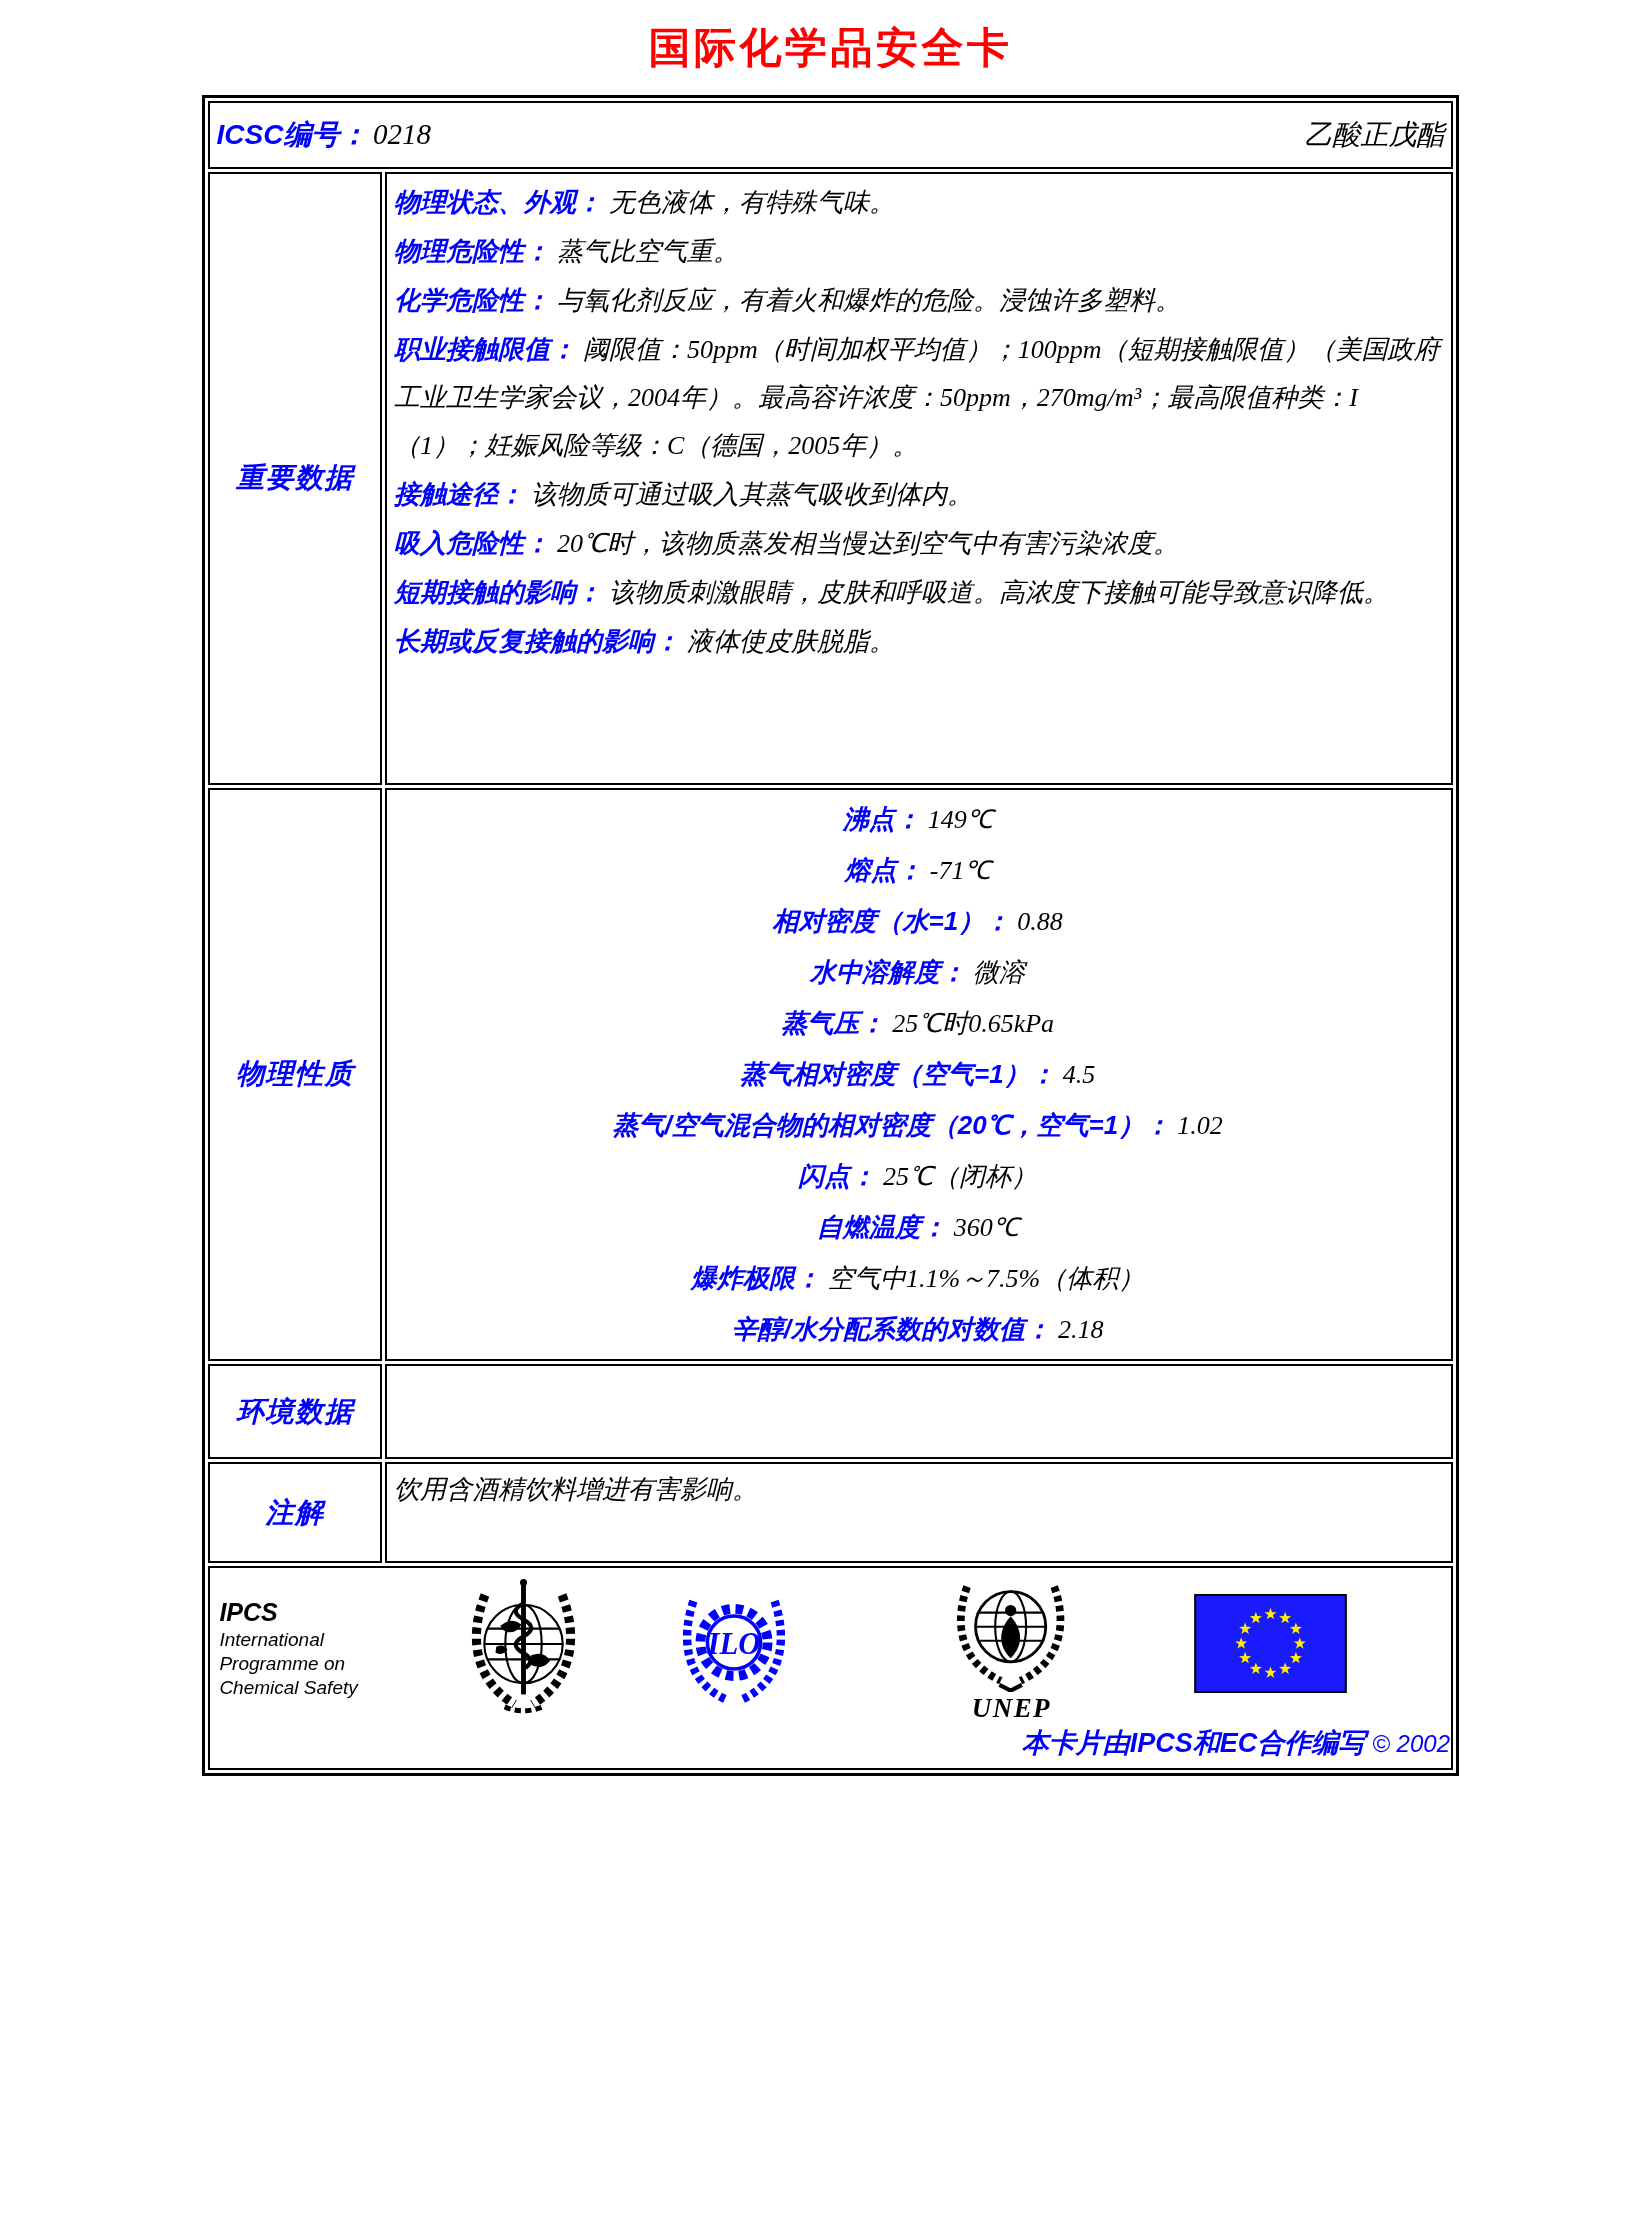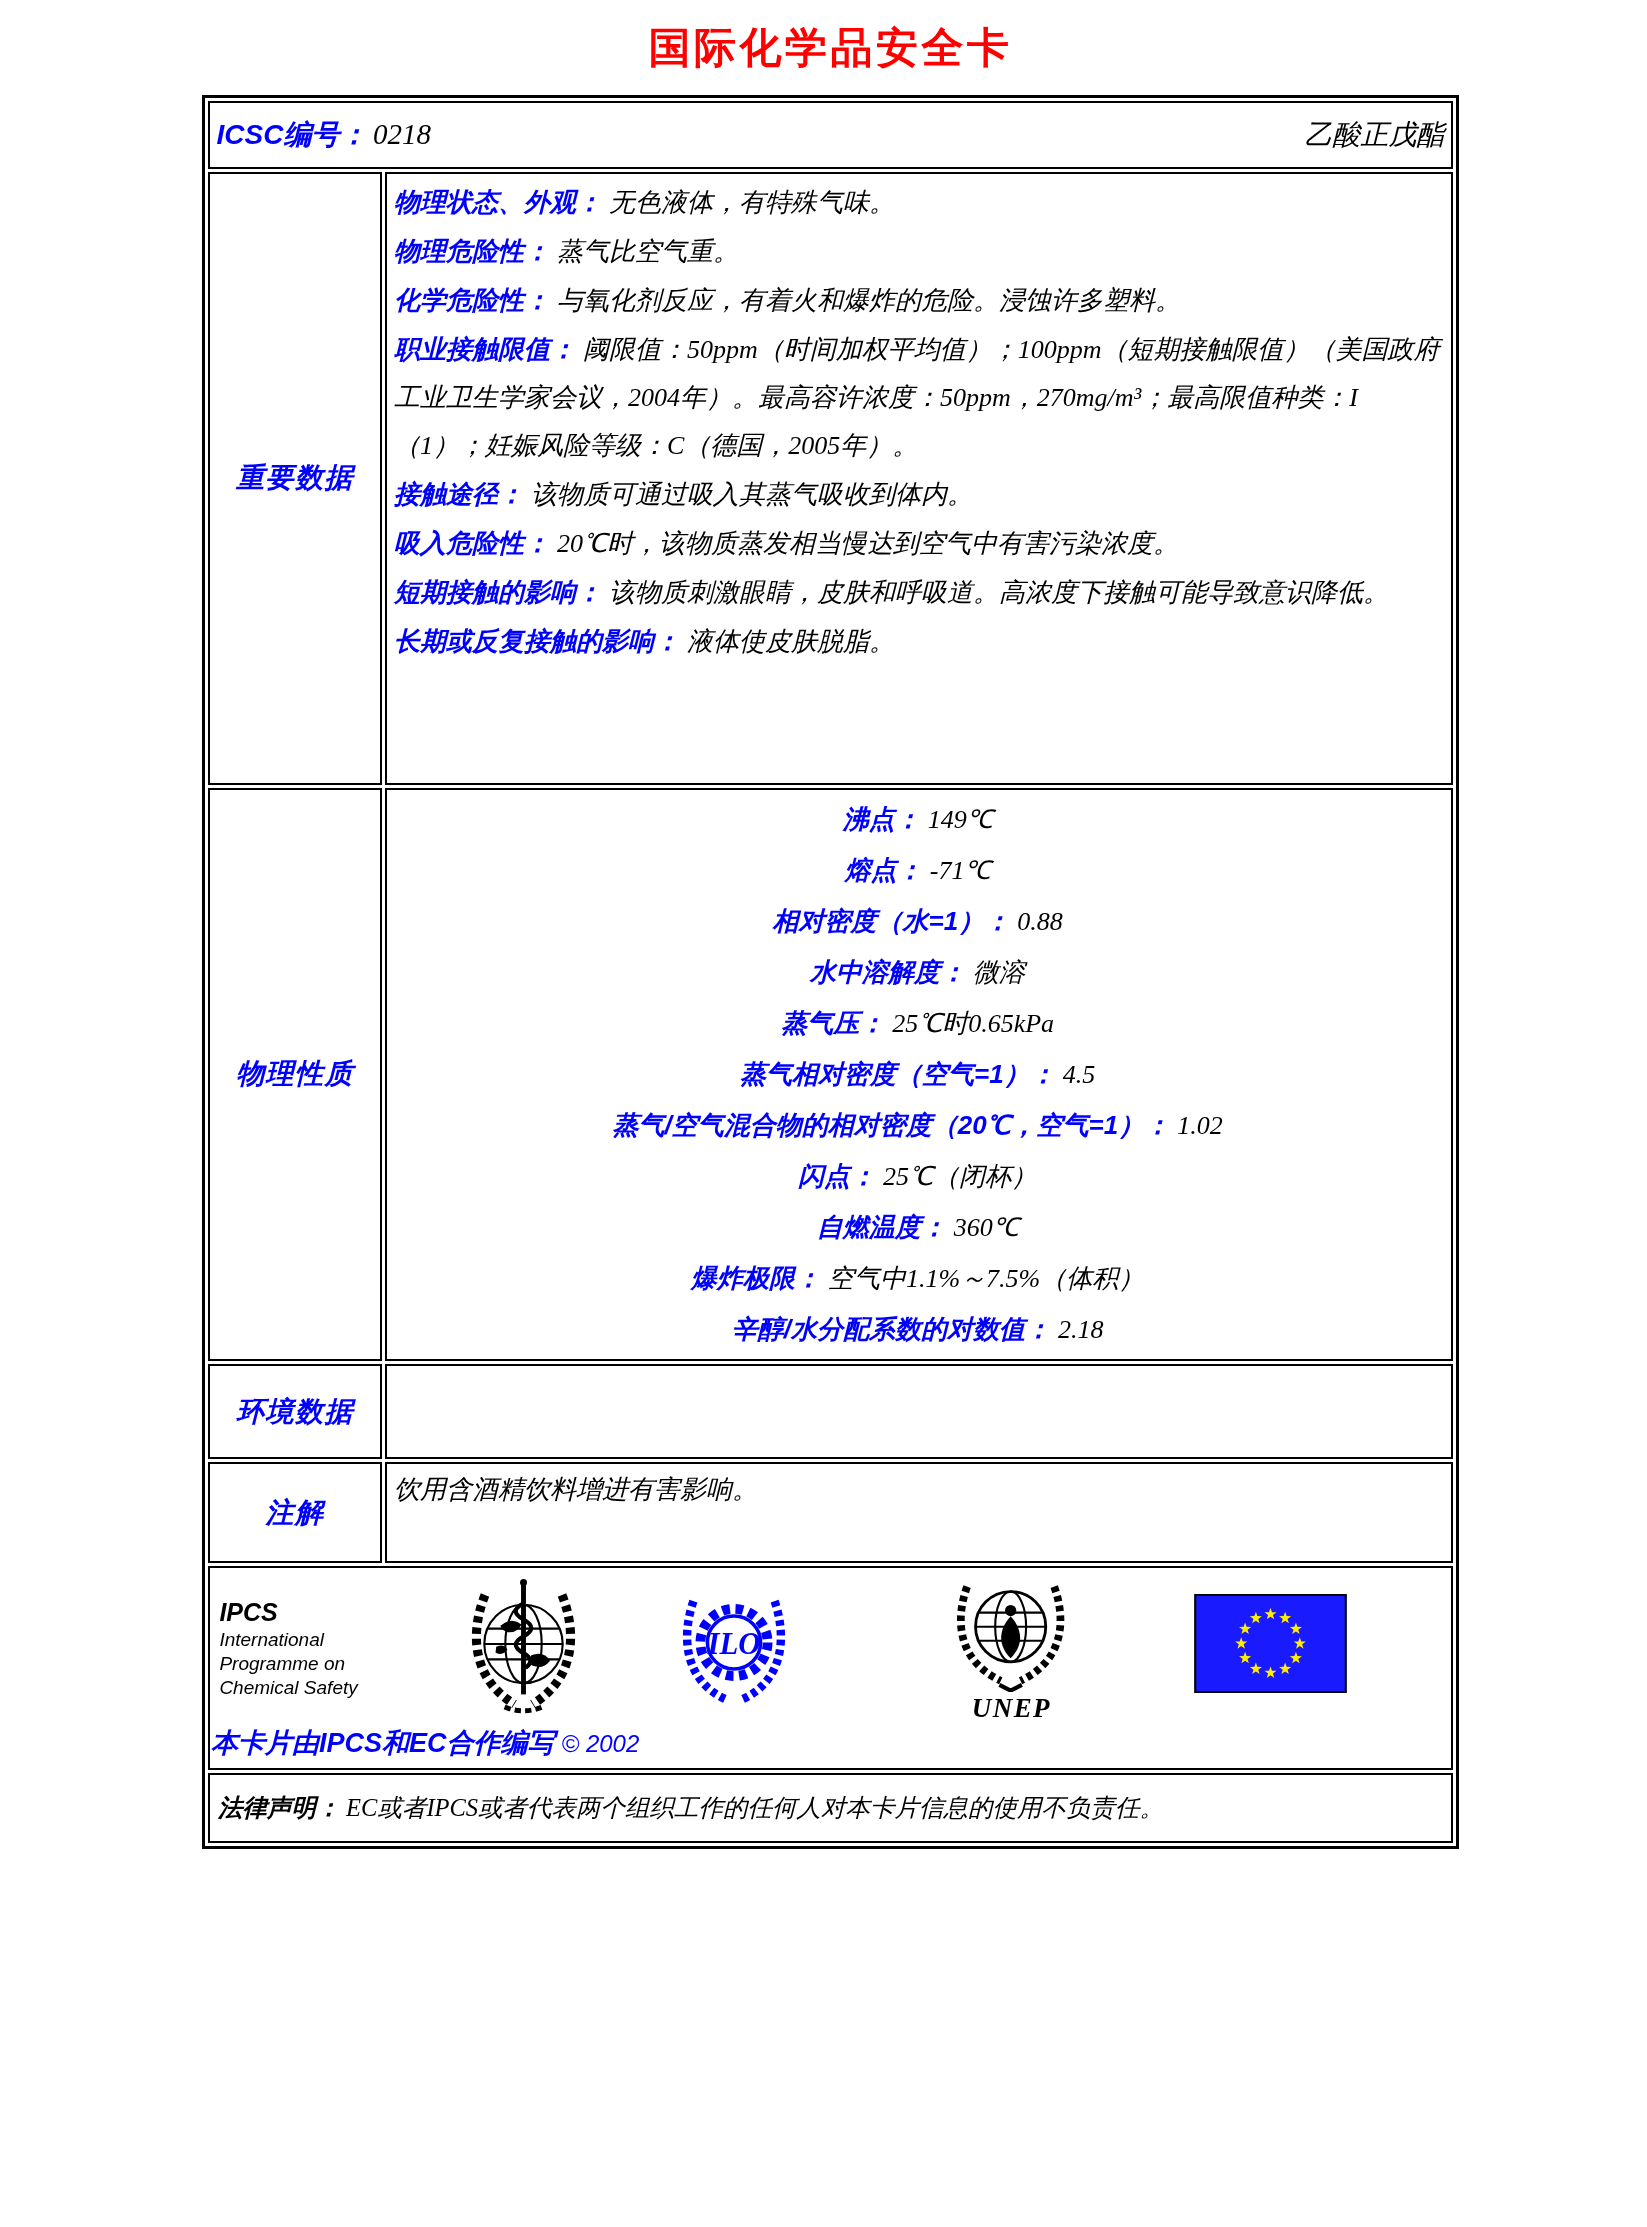--- a/index.html
+++ b/index.html
@@ -53,21 +53,21 @@
   .logos-flex{display:flex;align-items:flex-start;}
   .ipcs{margin:28px 0 0 8.4px;width:175px;font-family:"Liberation Sans",sans-serif;color:#000;}
   .ipcs-acro{font-size:25px;font-weight:bold;line-height:31px;}
   .ipcs-line{font-size:19px;line-height:24px;}
   .who{margin:5.6px 0 0 70px;color:#000;}
   .ilo{margin:14px 0 0 95px;color:var(--accent);}
   .unep{margin:5.6px 0 0 156px;color:#000;text-align:center;}
   .unep-text{font-family:"Liberation Serif",serif;font-weight:bold;font-size:27px;line-height:28px;letter-spacing:1.4px;}
   .euflag{margin:25px 0 0 118px;}
   .credit{
-    text-align:left;margin-top:2.8px;color:var(--accent);
+    text-align:right;margin-top:2.8px;color:var(--accent);
     font-family:"Liberation Sans",sans-serif;font-size:27px;
   }
   .credit-main{font-weight:bold;}
   .credit-copy{font-weight:normal;font-size:24px;margin-left:7px;}
   .legal{padding:0 7px;font-size:24.5px;}
   .legal-label{font-family:"Liberation Sans",sans-serif;font-weight:bold;margin-right:5.6px;color:#000;}
 </style>
 </head>
 <body>
 
@@ -212,23 +212,16 @@
             </svg>
           </div>
         </div>
 
         <div class="credit">
           <span class="credit-main">本卡片由IPCS和EC合作编写</span><span class="credit-copy">© 2002</span>
         </div>
       </td>
     </tr>
 
-    <tr class="r-legal">
-      <td colspan="2">
-        <div class="legal">
-          <span class="legal-label">法律声明：</span><span class="legal-value">EC或者IPCS或者代表两个组织工作的任何人对本卡片信息的使用不负责任。</span>
-        </div>
-      </td>
-    </tr>
   </tbody>
     </table>
 </div>
 
 
 </body></html>

